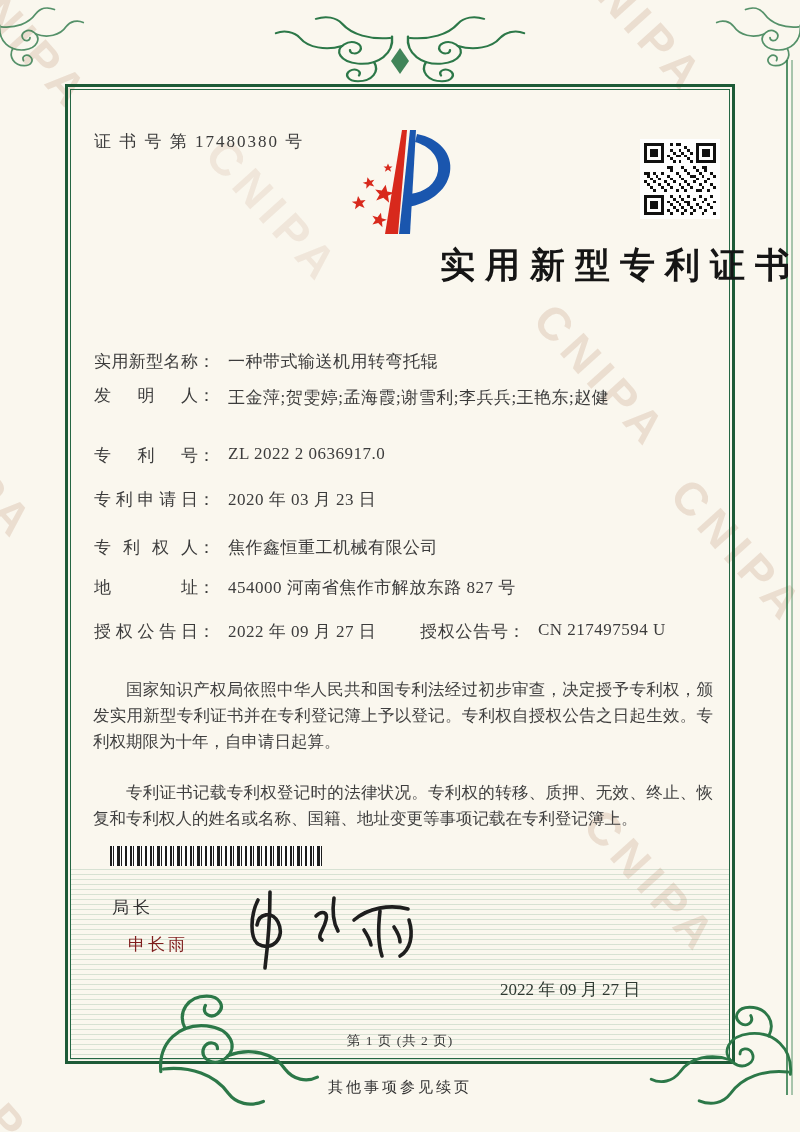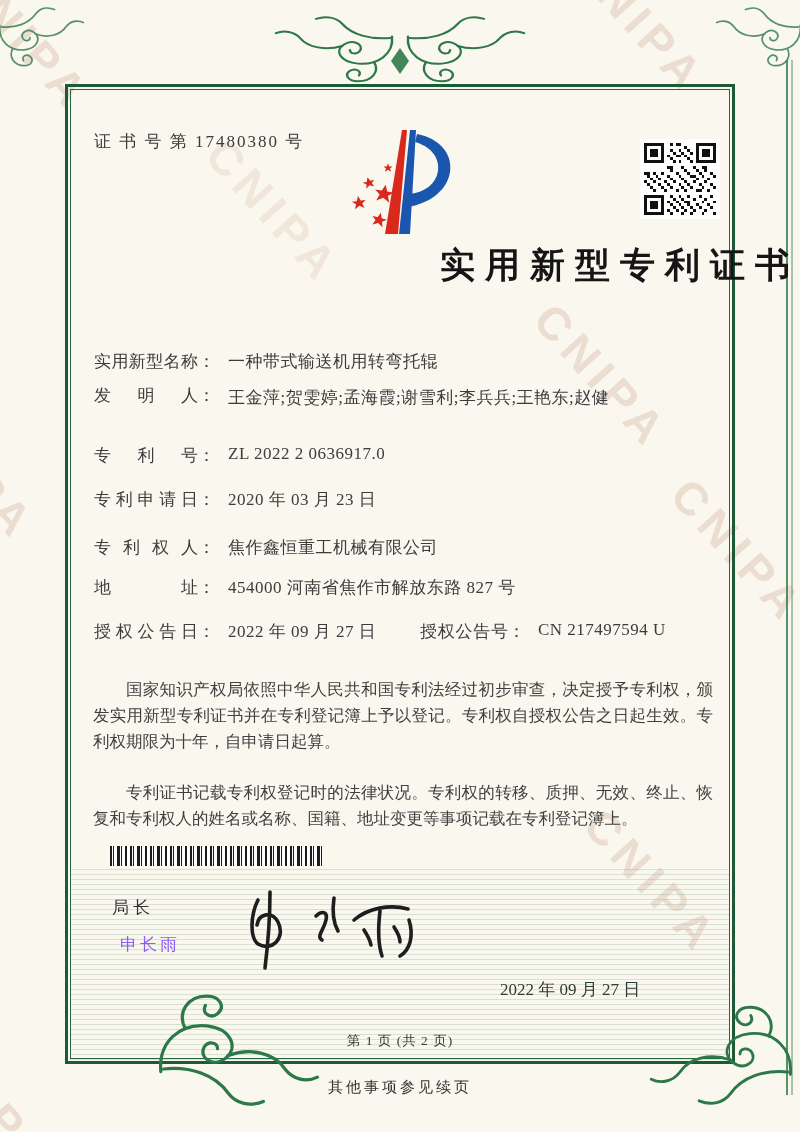--- a/index.html
+++ b/index.html
@@ -70,21 +70,21 @@
   }
   .paras p{ text-indent:2em;margin-top:25px; }
   .barcode{
     position:absolute; left:110px; top:846px; width:212px; height:20px;
     background:repeating-linear-gradient(90deg,
       #1c1c1c 0 2px, #fdfdfd 2px 3px, #1c1c1c 3px 4px, #fdfdfd 4px 7px,
       #1c1c1c 7px 10px, #fdfdfd 10px 11px, #1c1c1c 11px 12px, #fdfdfd 12px 15px,
       #1c1c1c 15px 17px, #fdfdfd 17px 20px);
   }
   .signer-title{ position:absolute; left:112px; top:896px; font-size:17px; letter-spacing:4px; color:#333; }
-  .signer-name{ position:absolute; left:120px; top:933px; font-size:17px; letter-spacing:3px; color:#8b5cf6; }
+  .signer-name{ position:absolute; left:128px; top:933px; font-size:17px; letter-spacing:3px; color:#7f1d1d; }
   .signature{ position:absolute; left:228px; top:886px; }
   .issue-date{ position:absolute; left:500px; top:978px; font-size:17px; color:#2f3a32; }
   .page-no{
     position:absolute; left:0; top:1032px; width:100%;
     text-align:center; font-size:13.5px; letter-spacing:1px; color:#3a3a3a;
   }
   .cont-note{
     position:absolute; left:0; top:1078px; width:100%;
     text-align:center; font-size:15px; letter-spacing:3px; color:#333;
   }

